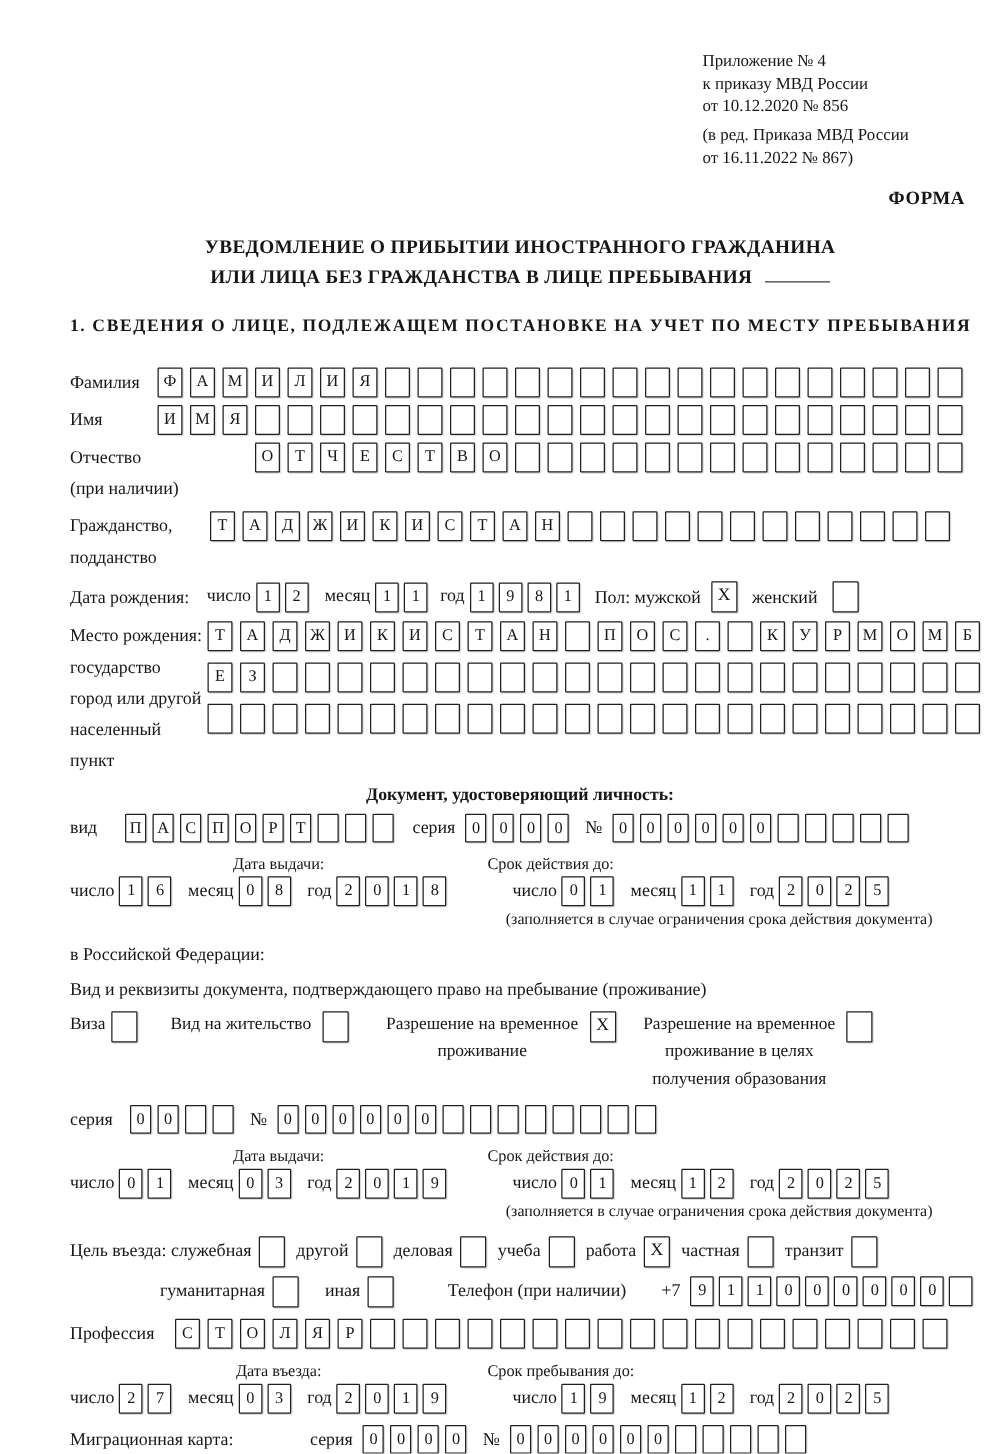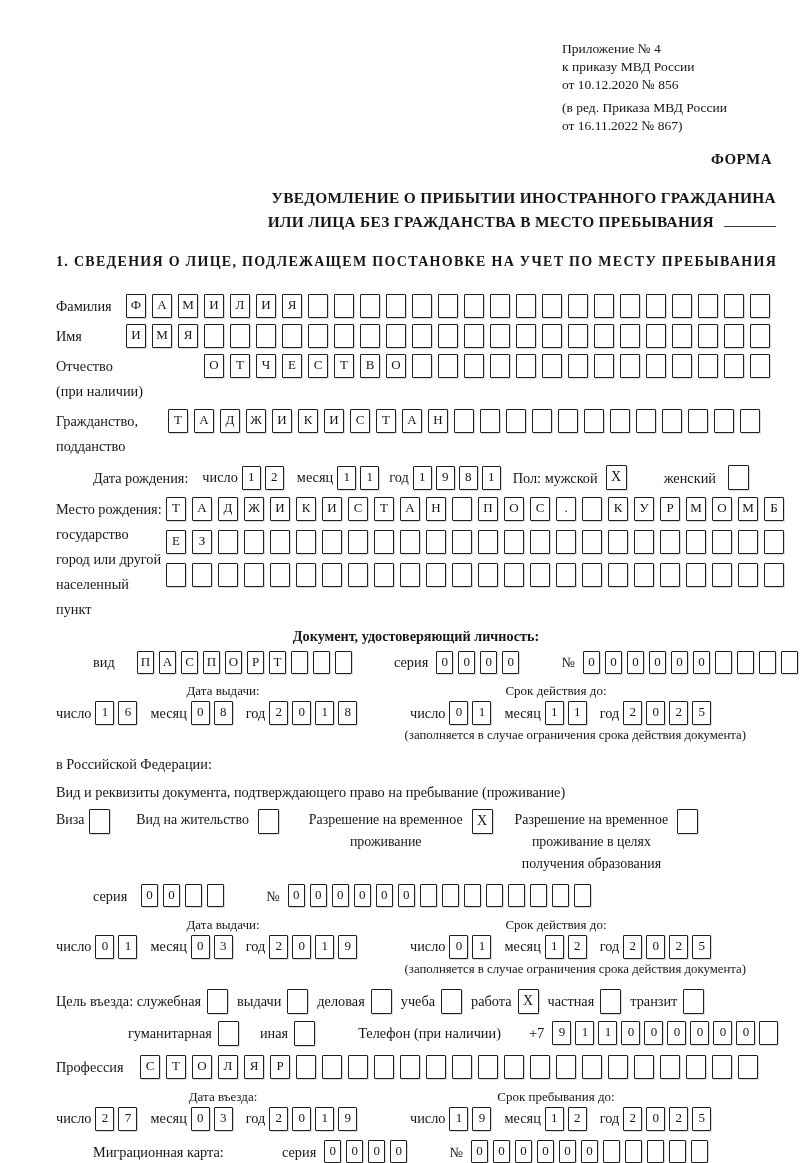--- a/index.html
+++ b/index.html
@@ -3,21 +3,21 @@
 <meta charset="utf-8">
 <style>
   * { margin:0; padding:0; box-sizing:border-box; }
   body { background:#ffffff; font-family:"Liberation Serif","DejaVu Serif",serif; color:#161616; }
   .page { width:800px; height:1163px; background:#fff; padding:40px 24px 8px 56px; overflow:hidden; position:relative; }
 
   
   .annex { width:214px; margin-left:auto; font-size:13.5px; line-height:1.34; }
   .annex .edn { margin-top:5px; }
   .forma { text-align:right; font-weight:bold; font-size:15px; letter-spacing:.5px; margin-top:16px; padding-right:4px; }
-  .title { text-align:right; font-weight:bold; font-size:15.4px; line-height:1.55; margin-top:18px; letter-spacing:.3px; }
+  .title { text-align:center; font-weight:bold; font-size:15.4px; line-height:1.55; margin-top:18px; letter-spacing:.3px; }
   .blank-line { display:inline-block; width:52px; border-bottom:1.8px solid #3a3a3a; margin-left:10px; vertical-align:baseline; }
   .sect { font-weight:bold; font-size:14px; margin-top:20px; white-space:nowrap; letter-spacing:1.3px; }
 
   
   .row { display:flex; align-items:flex-start; margin-top:5px; }
   .lbl { font-size:14.3px; line-height:25px; }
   .cells { white-space:nowrap; display:inline-block; }
   .cell { display:inline-block; width:20px; height:24px; border:1.7px solid #1f1f1f; border-radius:1px;
           margin-right:6px; text-align:center; font-size:13px; line-height:20px; vertical-align:top;
           background:#fff; box-shadow:1px 1px 0 rgba(130,130,130,.28); }
@@ -30,27 +30,27 @@
   .l-112 { flex:0 0 112px;font-family:Liberation Serif, serif; }
   .l-110 { flex:0 0 110px; }
   .l-84  { flex:0 0 84px; }
   .multiline div { line-height:25px; font-size:14.3px; }
 
   .bp-rows .cells { display:block; margin-bottom:9px; }
 
   
   .doc-head { text-align:center; font-weight:bold; font-size:14.2px; margin-top:6px; }
   .inline-row { display:flex; align-items:center; margin-top:5px; }
-  .inline-row .lbl { line-height:24px;margin-left:37px; }
+  .inline-row .lbl { line-height:24px; }
   .gap8  { margin-left:8px; }  .gap10 { margin-left:10px; } .gap12 { margin-left:12px; }
   .gap26 { margin-left:26px; } .gap40 { margin-left:40px; } .gap30 { margin-left:30px; }
 
   .dateheads { display:flex; margin-top:9px; font-size:13px; }
   .dh-l { flex:0 0 334px; text-align:center; }
-  .dh-r { flex:0 0 332px; text-align:center; }
+  .dh-r { flex:0 0 332px; }
   .daterow { display:flex; align-items:center; margin-top:2px; }
   .dg { display:flex; align-items:center; }
   .dg-l { flex:0 0 354px; }
   .dlbl { font-size:14.3px; margin-right:4px; }
   .dlbl.ml { margin-left:9px; }
   .note { text-align:right; font-size:12.8px; margin-top:3px; margin-right:30px; }
 
   .intro { font-size:14.3px; line-height:1.95; margin-top:8px; }
   .permit-row { display:flex; align-items:flex-start; margin-top:2px; }
   .popt { display:flex; align-items:flex-start; }
@@ -76,21 +76,21 @@
     <div>к приказу МВД России</div>
     <div>от 10.12.2020 № 856</div>
     <div class="edn">(в ред. Приказа МВД России</div>
     <div>от 16.11.2022 № 867)</div>
   </div>
 
   <div class="forma">ФОРМА</div>
 
   <div class="title">
     <div>УВЕДОМЛЕНИЕ О ПРИБЫТИИ ИНОСТРАННОГО ГРАЖДАНИНА</div>
-    <div><span>ИЛИ ЛИЦА БЕЗ ГРАЖДАНСТВА В МЕСТО ПРЕБЫВАНИЯ</span><span class="blank-line"></span></div>
+    <div><span>ИЛИ ЛИЦА БЕЗ ГРАЖДАНСТВА В ЛИЦЕ ПРЕБЫВАНИЯ</span><span class="blank-line"></span></div>
   </div>
 
   <div class="sect">1. СВЕДЕНИЯ О ЛИЦЕ, ПОДЛЕЖАЩЕМ ПОСТАНОВКЕ НА УЧЕТ ПО МЕСТУ ПРЕБЫВАНИЯ</div>
 
   <div class="row" style="margin-top:24px;">
     <span class="lbl l-70">Фамилия</span>
     <span class="cells"><span class="cell">Ф</span><span class="cell">А</span><span class="cell">М</span><span class="cell">И</span><span class="cell">Л</span><span class="cell">И</span><span class="cell">Я</span><span class="cell"></span><span class="cell"></span><span class="cell"></span><span class="cell"></span><span class="cell"></span><span class="cell"></span><span class="cell"></span><span class="cell"></span><span class="cell"></span><span class="cell"></span><span class="cell"></span><span class="cell"></span><span class="cell"></span><span class="cell"></span><span class="cell"></span><span class="cell"></span><span class="cell"></span><span class="cell"></span></span>
   </div>
 
   <div class="row">
@@ -238,21 +238,21 @@
     </div>
   </div>
   <div class="note">(заполняется в случае ограничения срока действия документа)</div>
 
   <div class="purpose-row">
     <div class="po">
       <span class="lbl">Цель въезда: служебная</span>
       <span class="cells"><span class="cell cb"></span></span>
     </div>
     <div class="po">
-      <span class="lbl">выдачи</span>
+      <span class="lbl">другой</span>
       <span class="cells"><span class="cell cb"></span></span>
     </div>
     <div class="po">
       <span class="lbl">деловая</span>
       <span class="cells"><span class="cell cb"></span></span>
     </div>
     <div class="po">
       <span class="lbl">учеба</span>
       <span class="cells"><span class="cell cb"></span></span>
     </div>

